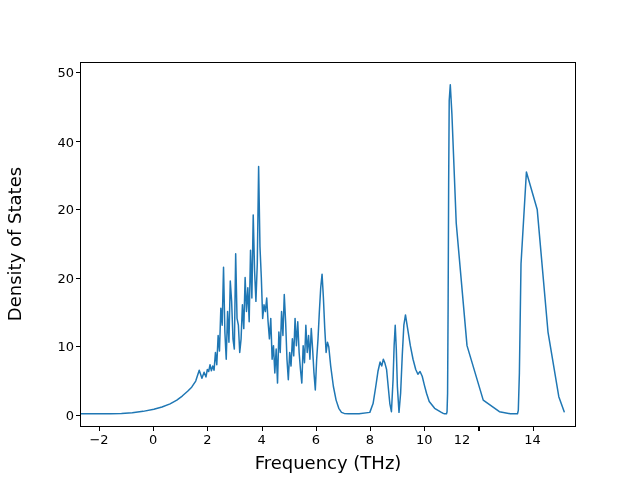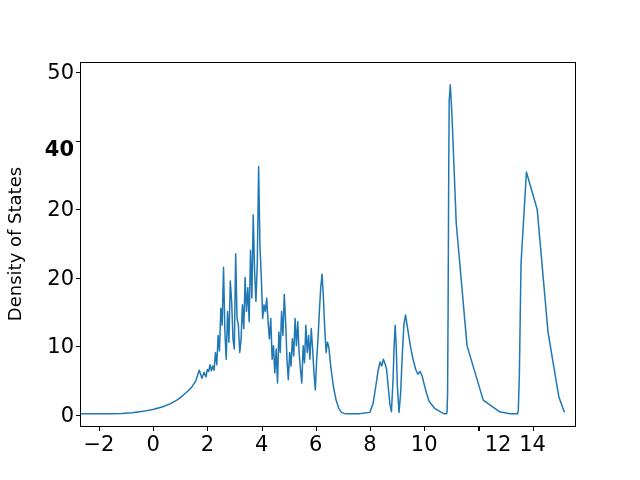--- a/index.html
+++ b/index.html
@@ -33,21 +33,21 @@
   #plot-svg {
     position: absolute;
     left: 0;
     top: 0;
     width: 100%;
     height: 100%;
     display: block;
   }
   .tick-label {
     position: absolute;
-    font-size: 21px;
+    font-size: 13px;
     color: #000000;
     white-space: nowrap;
   }
   .xtick-label {
     transform: translateX(-50%);
     top: 432px;
   }
   .ytick-label {
     transform: translateY(-50%);
     text-align: right;
@@ -107,34 +107,35 @@
       <div class="tick-label xtick-label" style="left: 207.388px;">2</div>
       <div class="tickmark xtickmark" style="left: 261.596px;"></div>
       <div class="tick-label xtick-label" style="left: 261.596px;">4</div>
       <div class="tickmark xtickmark" style="left: 315.803px;"></div>
       <div class="tick-label xtick-label" style="left: 315.803px;">6</div>
       <div class="tickmark xtickmark" style="left: 370.011px;"></div>
       <div class="tick-label xtick-label" style="left: 370.011px;">8</div>
       <div class="tickmark xtickmark" style="left: 424.219px;"></div>
       <div class="tick-label xtick-label" style="left: 424.219px;">10</div>
       <div class="tickmark xtickmark" style="left: 478.426px;"></div>
-      <div class="tick-label xtick-label" style="left: 498px;">12</div>
+      <div class="tick-label xtick-label" style="left: 462px;">12</div>
       <div class="tickmark xtickmark" style="left: 532.634px;"></div>
       <div class="tick-label xtick-label" style="left: 532.634px; text-align: right;">14</div>
     </div>
   <div id="yticks">
       <div class="tickmark ytickmark" style="top: 414.674px;"></div>
       <div class="tick-label ytick-label" style="top: 414.674px;">0</div>
       <div class="tickmark ytickmark" style="top: 346.193px;"></div>
       <div class="tick-label ytick-label" style="top: 346.193px;">10</div>
       <div class="tickmark ytickmark" style="top: 277.713px;"></div>
       <div class="tick-label ytick-label" style="top: 277.713px;">20</div>
       <div class="tickmark ytickmark" style="top: 209.233px;"></div>
       <div class="tick-label ytick-label" style="top: 209.233px;">20</div>
       <div class="tickmark ytickmark" style="top: 140.752px;"></div>
-      <div class="tick-label ytick-label" style="top: 149px; font-weight: bold;">40</div>
+      <div class="tick-label ytick-label" style="top: 142px;">40</div>
       <div class="tickmark ytickmark" style="top: 72.272px;"></div>
       <div class="tick-label ytick-label" style="top: 72.272px;">50</div>
     </div>
 
+  <div id="xlabel">Frequency (THz)</div>
   <div id="ylabel">Density of States</div>
 
 </div>
 
 </body></html>

